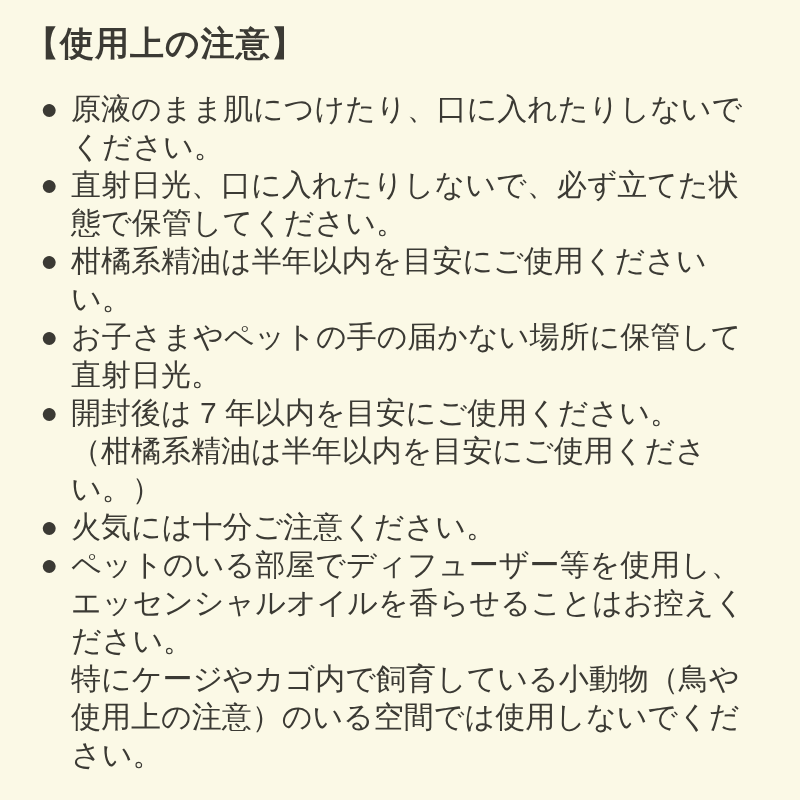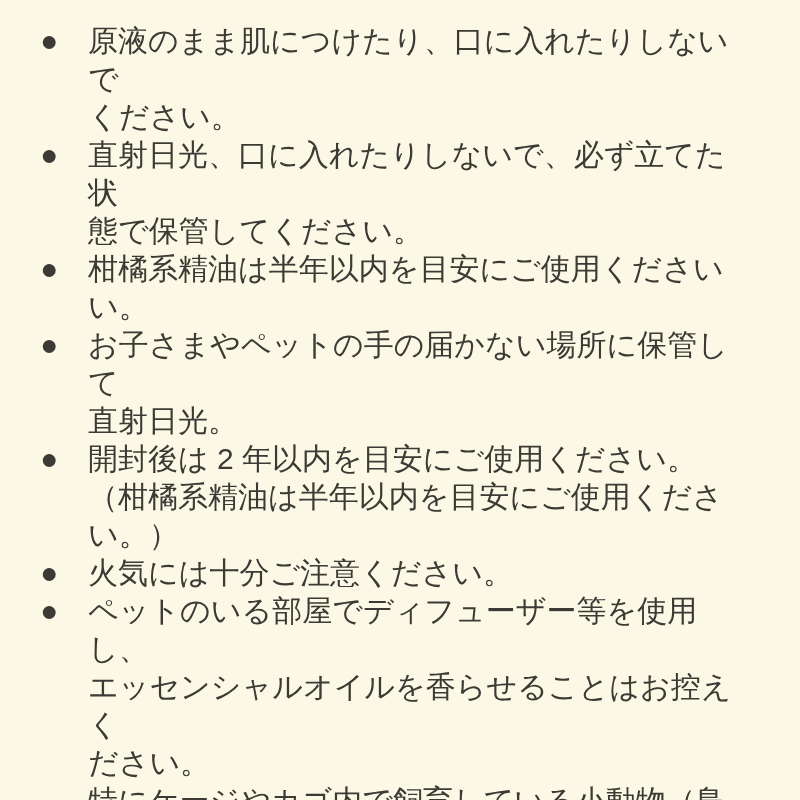--- a/index.html
+++ b/index.html
@@ -43,27 +43,27 @@
   .bullet-marker {
     position: absolute;
     left: 0;
     top: 0;
     width: 31px;
     display: inline-block;
   }
   .note-text {
     white-space: pre-wrap;
     display: block;
-    margin-left: 17px;
   }
 </style>
 </head>
 <body>
 
 <div class="page">
+  <h1 class="page-title">【使用上の注意】</h1>
 
   <ul class="notes-list">
     <li class="note-item">
       <span class="bullet-marker">●</span>
       <span class="note-text">原液のまま肌につけたり、口に入れたりしないで
 ください。</span>
     </li>
     <li class="note-item">
       <span class="bullet-marker">●</span>
       <span class="note-text">直射日光、口に入れたりしないで、必ず立てた状
@@ -74,21 +74,21 @@
       <span class="note-text">柑橘系精油は半年以内を目安にご使用ください
 い。</span>
     </li>
     <li class="note-item">
       <span class="bullet-marker">●</span>
       <span class="note-text">お子さまやペットの手の届かない場所に保管して
 直射日光。</span>
     </li>
     <li class="note-item">
       <span class="bullet-marker">●</span>
-      <span class="note-text">開封後は 2 年以内を目安にご使用ください。
+      <span class="note-text">開封後は 7 年以内を目安にご使用ください。
 （柑橘系精油は半年以内を目安にご使用ください。）</span>
     </li>
     <li class="note-item">
       <span class="bullet-marker">●</span>
       <span class="note-text">火気には十分ご注意ください。</span>
     </li>
     <li class="note-item">
       <span class="bullet-marker">●</span>
       <span class="note-text">ペットのいる部屋でディフューザー等を使用し、
 エッセンシャルオイルを香らせることはお控えく

